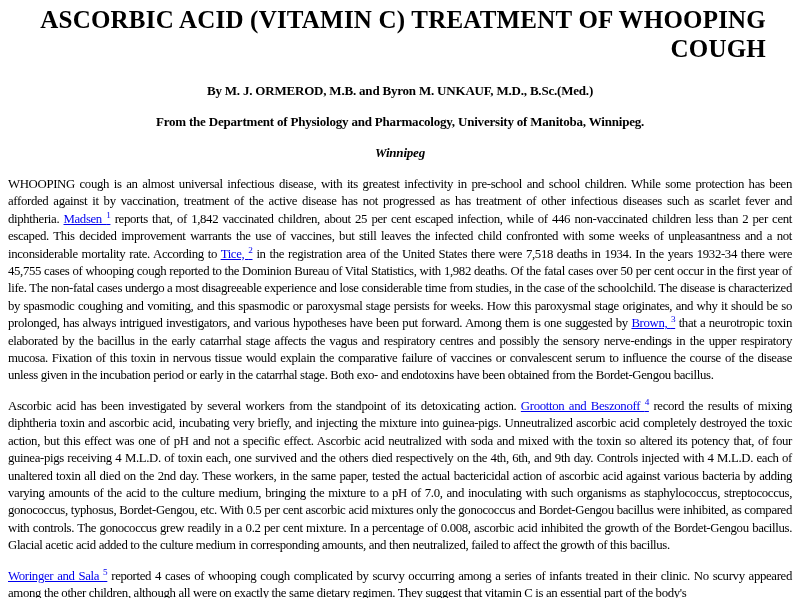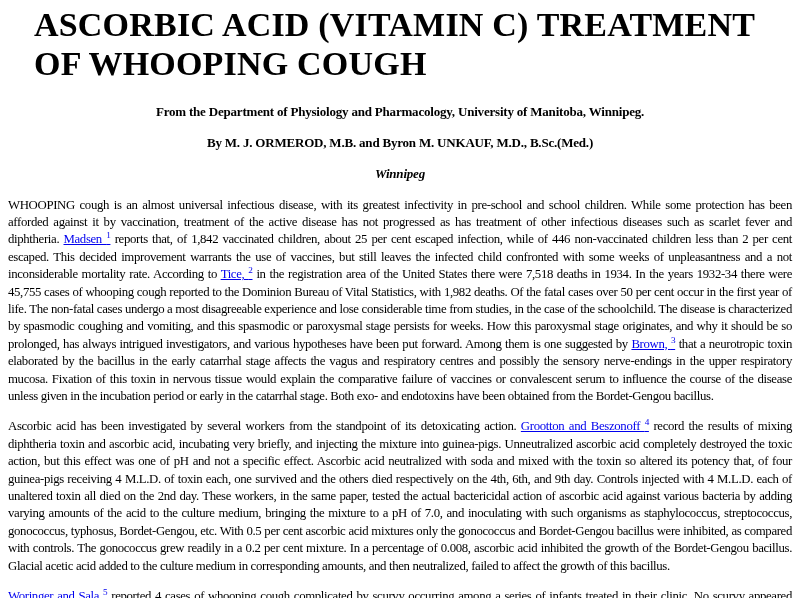--- a/index.html
+++ b/index.html
@@ -6,24 +6,24 @@
   body {
     width: 800px;
     height: 598px;
     overflow: hidden;
     background: #ffffff;
     color: #000000;
     font-family: "Liberation Serif", serif;
   }
   .doc { padding: 0 8px; }
   h1.article-title {
-    font-size: 34px;
+    font-size: 25px;
     line-height: 1.14;
     font-weight: bold;
-    text-align: left;
+    text-align: right;
     margin: 6px 26px 20px 26px;
     letter-spacing: 0.2px;
   }
   .meta {
     text-align: center;
     font-weight: bold;
     font-size: 13px;
     letter-spacing: -0.2px;
     margin: 15px 0;
   }
@@ -47,23 +47,23 @@
     font-size: 0.72em;
     line-height: 0;
   }
 </style>
 </head>
 <body>
 
 <main class="doc">
   <h1 class="article-title">ASCORBIC ACID (VITAMIN C) TREATMENT OF WHOOPING COUGH</h1>
 
+  <p class="meta">By M. J. ORMEROD, M.B. and Byron M. UNKAUF, M.D., B.Sc.(Med.)</p>
+
   <p class="meta">From the Department of Physiology and Pharmacology, University of Manitoba, Winnipeg.</p>
-
-  <p class="meta">By M. J. ORMEROD, M.B. and Byron M. UNKAUF, M.D., B.Sc.(Med.)</p>
 
   <p class="meta place">Winnipeg</p>
 
   <div class="article-body">
       <p>WHOOPING cough is an almost universal infectious disease, with its greatest infectivity in pre-school and school children. While some protection has been afforded against it by vaccination, treatment of the active disease has not progressed as has treatment of other infectious diseases such as scarlet fever and diphtheria. <a href="#">Madsen <sup>1</sup></a> reports that, of 1,842 vaccinated children, about 25 per cent escaped infection, while of 446 non-vaccinated children less than 2 per cent escaped. This decided improvement warrants the use of vaccines, but still leaves the infected child confronted with some weeks of unpleasantness and a not inconsiderable mortality rate. According to <a href="#">Tice, <sup>2</sup></a> in the registration area of the United States there were 7,518 deaths in 1934. In the years 1932-34 there were 45,755 cases of whooping cough reported to the Dominion Bureau of Vital Statistics, with 1,982 deaths. Of the fatal cases over 50 per cent occur in the first year of life. The non-fatal cases undergo a most disagreeable experience and lose considerable time from studies, in the case of the schoolchild. The disease is characterized by spasmodic coughing and vomiting, and this spasmodic or paroxysmal stage persists for weeks. How this paroxysmal stage originates, and why it should be so prolonged, has always intrigued investigators, and various hypotheses have been put forward. Among them is one suggested by <a href="#">Brown, <sup>3</sup></a> that a neurotropic toxin elaborated by the bacillus in the early catarrhal stage affects the vagus and respiratory centres and possibly the sensory nerve-endings in the upper respiratory mucosa. Fixation of this toxin in nervous tissue would explain the comparative failure of vaccines or convalescent serum to influence the course of the disease unless given in the incubation period or early in the catarrhal stage. Both exo- and endotoxins have been obtained from the Bordet-Gengou bacillus.</p>
       <p>Ascorbic acid has been investigated by several workers from the standpoint of its detoxicating action. <a href="#">Grootton and Beszonoff <sup>4</sup></a> record the results of mixing diphtheria toxin and ascorbic acid, incubating very briefly, and injecting the mixture into guinea-pigs. Unneutralized ascorbic acid completely destroyed the toxic action, but this effect was one of pH and not a specific effect. Ascorbic acid neutralized with soda and mixed with the toxin so altered its potency that, of four guinea-pigs receiving 4 M.L.D. of toxin each, one survived and the others died respectively on the 4th, 6th, and 9th day. Controls injected with 4 M.L.D. each of unaltered toxin all died on the 2nd day. These workers, in the same paper, tested the actual bactericidal action of ascorbic acid against various bacteria by adding varying amounts of the acid to the culture medium, bringing the mixture to a pH of 7.0, and inoculating with such organisms as staphylococcus, streptococcus, gonococcus, typhosus, Bordet-Gengou, etc. With 0.5 per cent ascorbic acid mixtures only the gonococcus and Bordet-Gengou bacillus were inhibited, as compared with controls. The gonococcus grew readily in a 0.2 per cent mixture. In a percentage of 0.008, ascorbic acid inhibited the growth of the Bordet-Gengou bacillus. Glacial acetic acid added to the culture medium in corresponding amounts, and then neutralized, failed to affect the growth of this bacillus.</p>
       <p><a href="#">Woringer and Sala <sup>5</sup></a> reported 4 cases of whooping cough complicated by scurvy occurring among a series of infants treated in their clinic. No scurvy appeared among the other children, although all were on exactly the same dietary regimen. They suggest that vitamin C is an essential part of the body's</p>
     </div>
 </main>
 

